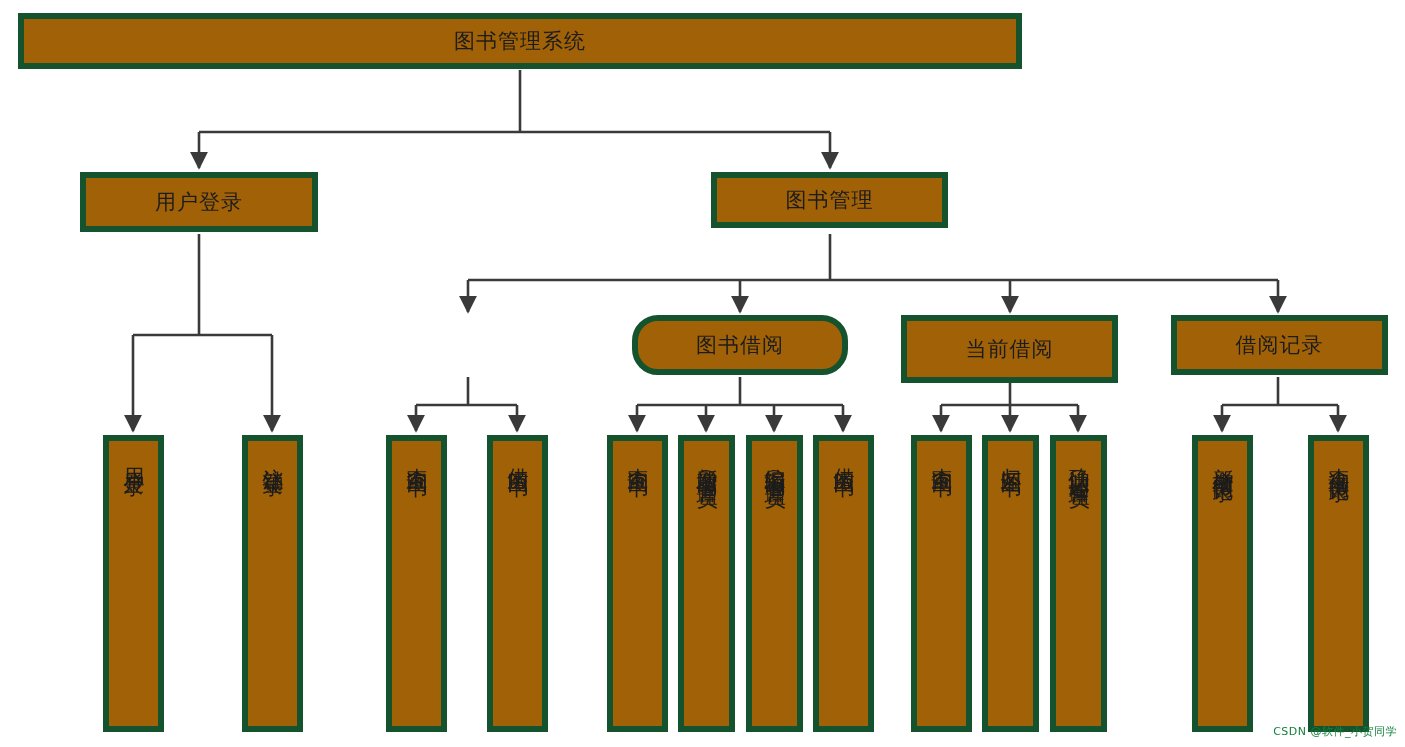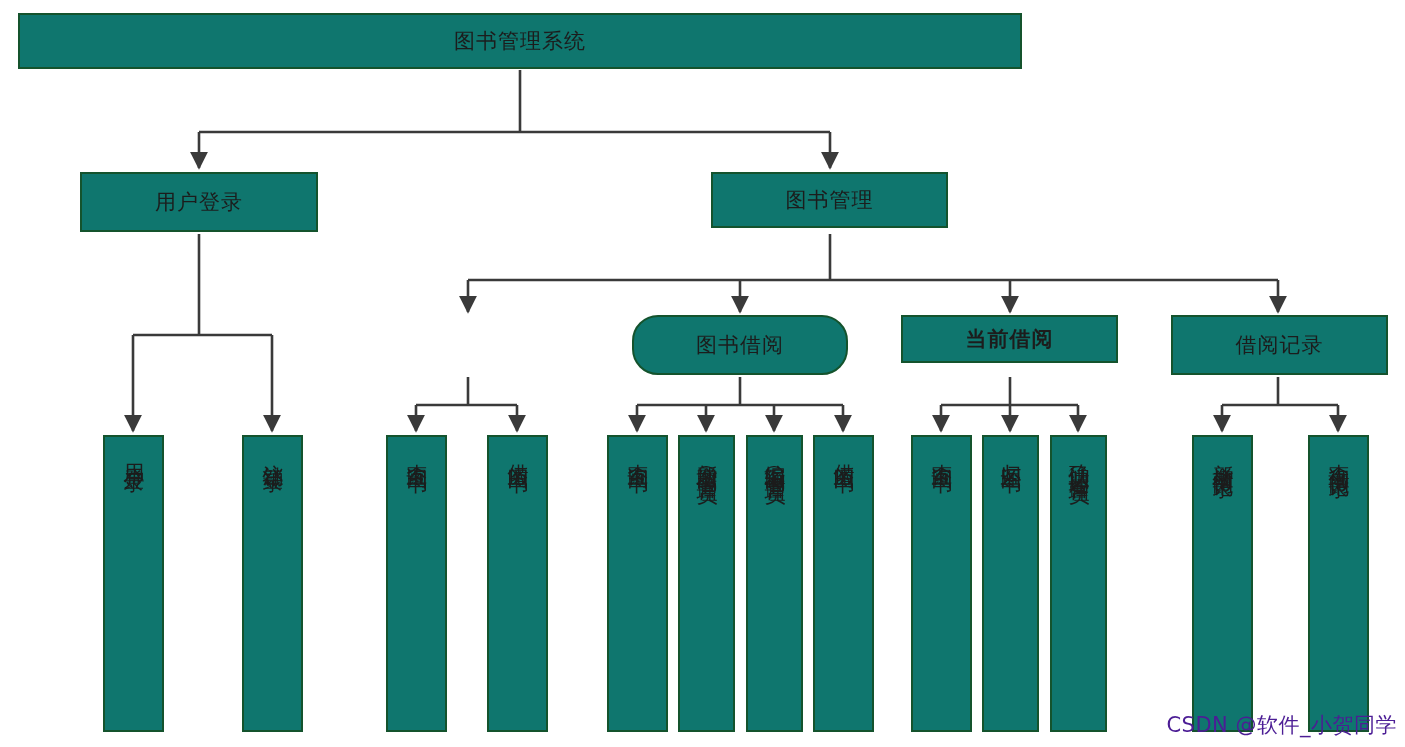--- a/index.html
+++ b/index.html
@@ -22,22 +22,22 @@
     position: absolute;
     left: 0;
     top: 0;
     width: 1405px;
     height: 747px;
     pointer-events: none;
   }
   .node {
     position: absolute;
     box-sizing: border-box;
-    border: 2px solid #14532d;
-    background: #0f766e;
+    border: 6px solid #14532d;
+    background: #a16207;
     color: #1c1c1c;
     display: flex;
     align-items: center;
     justify-content: center;
     z-index: 2;
   }
   .node .label {
     display: block;
     line-height: 1.18;
   }
@@ -53,22 +53,22 @@
     writing-mode: vertical-rl;
     text-orientation: upright;
     font-size: 21px;
     letter-spacing: 3px;
     white-space: nowrap;
   }
   #watermark {
     position: absolute;
     right: 8px;
     bottom: 8px;
-    font-size: 21px;
-    color: #4c1d95;
+    font-size: 11px;
+    color: #15803d;
     z-index: 5;
     white-space: nowrap;
     letter-spacing: 0.5px;
   }
 </style>
 </head>
 <body>
 
 <div id="diagram-root">
 
@@ -130,21 +130,21 @@
   <div class="node horiz" style="left:80px; top:172px; width:238px; height:60px;">
     <span class="label">用户登录</span>
   </div>
   <div class="node horiz" style="left:711px; top:172px; width:237px; height:56px;">
     <span class="label">图书管理</span>
   </div>
 
   <div class="node horiz" style="left:632px; top:315px; width:216px; height:60px;border-radius:26px;">
     <span class="label">图书借阅</span>
   </div>
-  <div class="node horiz" style="left:901px; top:315px; width:217px; height:48px;font-weight:bold;">
+  <div class="node horiz" style="left:901px; top:315px; width:217px; height:68px;">
     <span class="label">当前借阅</span>
   </div>
   <div class="node horiz" style="left:1171px; top:315px; width:217px; height:60px;">
     <span class="label">借阅记录</span>
   </div>
 
   <div class="node vert" style="left:103px; top:435px; width:61px; height:297px;">
     <span class="label">用户登录</span>
   </div>
   <div class="node vert" style="left:242px; top:435px; width:61px; height:297px;">

